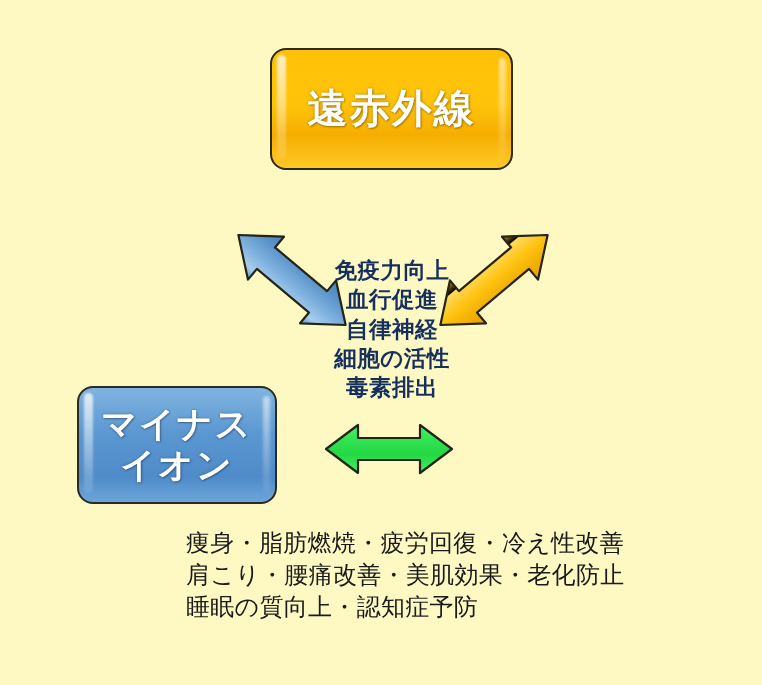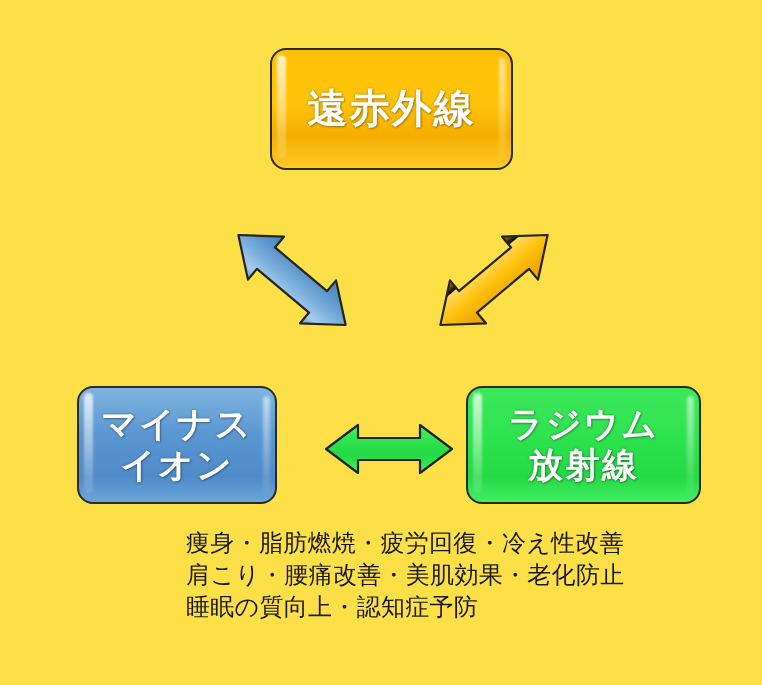--- a/index.html
+++ b/index.html
@@ -14,21 +14,21 @@
     overflow: hidden;
     font-family: "DejaVu Sans", "Liberation Sans", sans-serif;
   }
 
   #stage {
     position: absolute;
     left: 0;
     top: 0;
     width: 762px;
     height: 685px;
-    background: #fde047;
+    background: #fef9c3;
   }
 
   
   .node {
     position: absolute;
     box-sizing: border-box;
     border: 2px solid #2b2b1f;
     border-radius: 16px;
     display: flex;
     align-items: center;
@@ -149,24 +149,20 @@
 
   <div class="node" id="node-far-infrared">
     <span class="label">遠赤外線</span>
   </div>
 
   <div class="node" id="node-minus-ion">
     <span class="label">マイナス
 イオン</span>
   </div>
 
-  <div class="node" id="node-radium">
-    <span class="label">ラジウム
-放射線</span>
-  </div>
 
   <svg class="arrow-svg" id="arrow-blue-wrap" viewBox="0 0 112 148">
     <defs>
       <linearGradient id="gradBlue" x1="0" y1="0" x2="1" y2="0">
         <stop offset="0%" stop-color="#5d95cb"></stop>
         <stop offset="18%" stop-color="#a8cdec"></stop>
         <stop offset="45%" stop-color="#7cb0de"></stop>
         <stop offset="75%" stop-color="#5b93c9"></stop>
         <stop offset="100%" stop-color="#4b84bd"></stop>
       </linearGradient>
@@ -224,18 +220,23 @@
              L 36 18
              L 98 18
              L 98 5
              L 130 29
              L 98 53
              L 98 40
              L 36 40
              L 36 53 Z" fill="url(#gradGreen)" stroke="#242418" stroke-width="2.2" stroke-linejoin="round"></path>
   </svg>
 
+  <div id="center-benefits">免疫力向上
+血行促進
+自律神経
+細胞の活性
+毒素排出</div>
 
   <div id="bottom-benefits">痩身・脂肪燃焼・疲労回復・冷え性改善
 肩こり・腰痛改善・美肌効果・老化防止
 睡眠の質向上・認知症予防</div>
 
 </div>
 
 </body></html>

